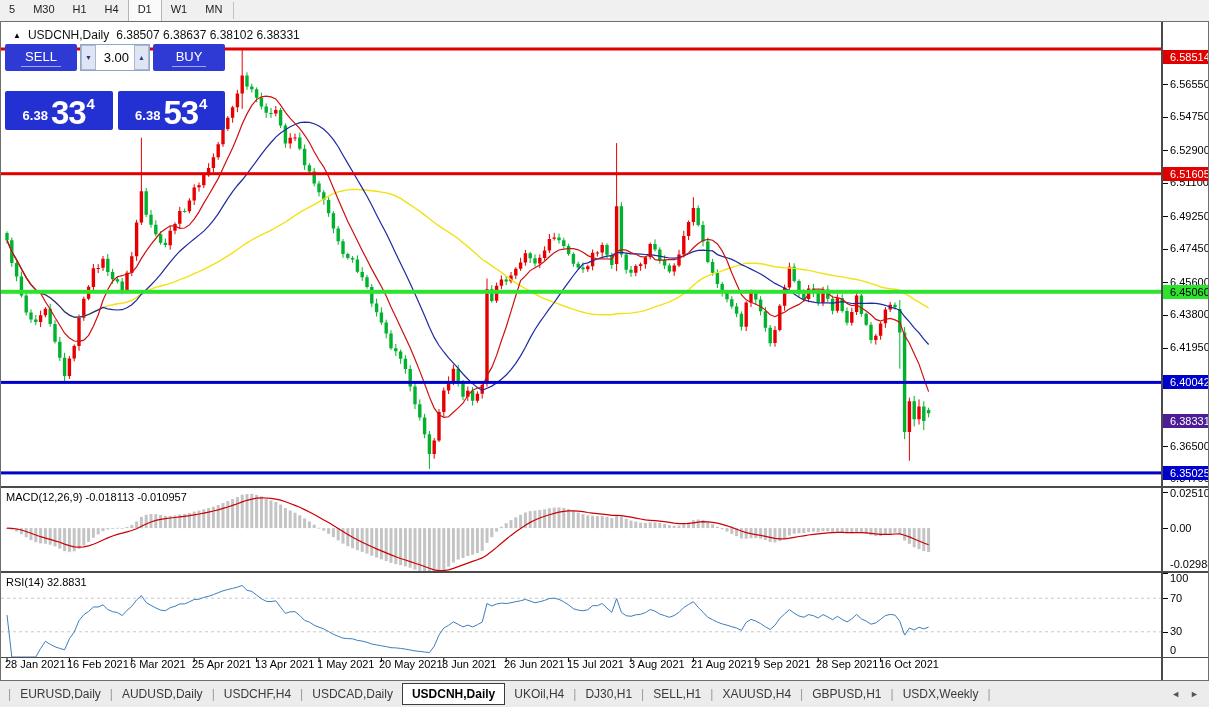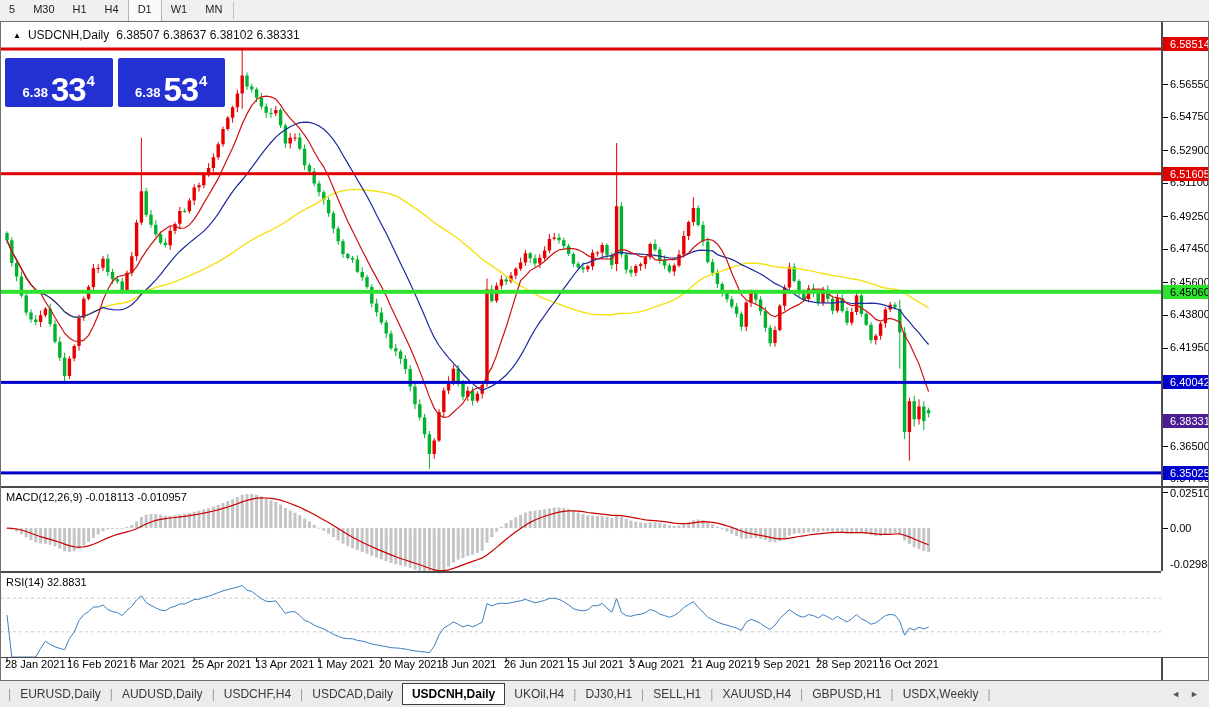--- a/index.html
+++ b/index.html
@@ -31,21 +31,21 @@
   .trade-panel { position:absolute; left:4px; top:22px; width:220px; z-index:6; }
   .tp-row1 { display:flex; height:27px; }
   .btn-sell, .btn-buy { width:72px; background:#2f3ad4; color:#fff; font-size:13px;
                         display:flex; align-items:center; justify-content:center; border-radius:2px; }
   .btn-sell span, .btn-buy span { border-bottom:1px solid rgba(255,255,255,.55); padding:1px 4px 2px; }
   .spinner { flex:1; display:flex; border:1px solid #8ea7cc; background:#fff; margin:0 3px; }
   .spin-btn { width:15px; background:#dfe5f2; border:1px solid #aab8d0; color:#23408f; font-size:7px;
               display:flex; align-items:center; justify-content:center; }
   .spin-val { flex:1; text-align:right; padding:0 5px; font-size:13px; color:#000;
               display:flex; align-items:center; justify-content:flex-end; }
-  .tp-row2 { display:flex; gap:5px; margin-top:14px; height:49px; }
+  .tp-row2 { display:flex; gap:5px; margin-top:20px; height:39px; }
   .price-box { flex:1; background:#2330d2; color:#fff; border-radius:2px;
                display:flex; align-items:flex-end; justify-content:center; padding:0 3px 2px; }
   .pb-small { font-size:13px; font-weight:bold; margin:0 3px 5px 0; }
   .pb-big { font-size:33px; font-weight:bold; line-height:31px; letter-spacing:-1px; }
   .pb-sup { font-size:15px; font-weight:bold; margin:0 0 16px 1px; }
 
   .panel-label { position:absolute; left:5px; top:3px; font-size:11px; color:#000; z-index:4; white-space:nowrap; }
 
   
   .axis-tick { position:absolute; width:5px; height:1px; background:#000; left:0; }
@@ -79,20 +79,33 @@
 <div class="chart-window">
 
   <div class="cell" style="grid-column:1;grid-row:1;">
     <div class="chart-header">
       <span class="hdr-arrow">▲</span>
       <span>USDCNH,Daily</span>
       <span>6.38507 6.38637 6.38102 6.38331</span>
     </div>
 
     <div class="trade-panel">
+      <div class="tp-row1">
+        <div class="btn-sell">
+            <span>SELL</span>
+          </div>
+        <div class="spinner">
+          <div class="spin-btn">▼</div>
+          <div class="spin-val">3.00</div>
+          <div class="spin-btn">▲</div>
+        </div>
+        <div class="btn-buy">
+            <span>BUY</span>
+          </div>
+      </div>
       <div class="tp-row2">
         <div class="price-box">
           <span class="pb-small">6.38</span>
           <span class="pb-big">33</span>
           <span class="pb-sup">4</span>
         </div>
         <div class="price-box">
           <span class="pb-small">6.38</span>
           <span class="pb-big">53</span>
           <span class="pb-sup">4</span>
@@ -132,21 +145,21 @@
       <div class="axis-tick" style="top:260px"></div>
       <div class="axis-label" style="top:254px">6.45600</div>
       <div class="axis-tick" style="top:293px"></div>
       <div class="axis-label" style="top:286px">6.43800</div>
       <div class="axis-tick" style="top:326px"></div>
       <div class="axis-label" style="top:319px">6.41950</div>
       <div class="axis-tick" style="top:424px"></div>
       <div class="axis-label" style="top:418px">6.36500</div>
       <div class="axis-tick" style="top:457px"></div>
       <div class="axis-label" style="top:450px">6.34700</div>
-      <div class="axis-badge" style="top:15px;background:#e00000;color:#ffffff">6.58514</div>
+      <div class="axis-badge" style="top:28px;background:#e00000;color:#ffffff">6.58514</div>
       <div class="axis-badge" style="top:145px;background:#e00000;color:#ffffff">6.51605</div>
       <div class="axis-badge" style="top:263px;background:#2ee32e;color:#000000">6.45060</div>
       <div class="axis-badge" style="top:353px;background:#0000cc;color:#ffffff">6.40042</div>
       <div class="axis-badge" style="top:392px;background:#4c1d95;color:#ffffff">6.38331</div>
       <div class="axis-badge" style="top:444px;background:#0000cc;color:#ffffff">6.35025</div>
     </div>
 
   <div class="cell row2" style="grid-column:1;grid-row:2;">
     <div class="panel-label">MACD(12,26,9) -0.018113 -0.010957</div>
     <svg id="macd-svg" width="1160" height="83" viewBox="0 0 1160 83" preserveAspectRatio="none">
@@ -355,20 +368,29 @@
     </div>
 
   <div class="cell row3" style="grid-column:1;grid-row:3;">
     <div class="panel-label">RSI(14) 32.8831</div>
     <svg id="rsi-svg" width="1160" height="84" viewBox="0 0 1160 84" preserveAspectRatio="none">
         <line x1="0" y1="25.2" x2="1160" y2="25.2" stroke="#c8c8c8" stroke-width="1" stroke-dasharray="3,3"></line>
         <line x1="0" y1="58.8" x2="1160" y2="58.8" stroke="#c8c8c8" stroke-width="1" stroke-dasharray="3,3"></line>
         <polyline points="6.0,42.0 10.8,84.0 15.6,84.0 20.4,84.0 25.2,84.0 30.0,84.0 34.8,84.0 39.6,75.5 44.4,68.3 49.2,71.3 54.0,73.8 58.8,75.4 63.6,76.8 68.4,65.7 73.2,59.1 78.0,47.5 82.8,41.7 87.6,38.5 92.4,34.0 97.2,34.0 102.0,31.9 106.8,36.5 111.6,38.7 116.4,39.5 121.2,42.6 126.0,37.3 130.8,33.3 135.6,26.9 140.4,22.6 145.2,29.6 150.0,32.4 154.8,34.9 159.6,37.1 164.4,37.7 169.2,34.7 174.0,33.3 178.8,30.9 183.6,30.9 188.4,28.8 193.2,26.5 198.0,26.2 202.8,24.4 207.6,23.3 212.4,21.6 217.2,19.7 222.0,17.8 226.8,16.5 231.6,15.4 236.4,14.1 241.2,12.5 246.0,17.3 250.8,18.4 255.6,22.1 260.4,25.7 265.2,28.3 270.0,28.6 274.8,27.8 279.6,34.2 284.4,40.4 289.2,38.8 294.0,38.7 298.8,42.5 303.6,47.4 308.4,49.1 313.2,52.2 318.0,54.2 322.8,55.9 327.6,58.6 332.4,61.3 337.2,63.3 342.0,65.1 346.8,65.6 351.6,65.8 356.4,67.4 361.2,68.1 366.0,69.3 370.8,71.0 375.6,71.9 380.4,72.8 385.2,73.6 390.0,74.7 394.8,74.9 399.6,75.4 404.4,76.1 409.2,77.0 414.0,77.9 418.8,78.4 423.6,79.0 428.4,79.6 433.2,73.2 438.0,62.0 442.8,55.0 447.6,52.3 452.4,48.9 457.2,51.3 462.0,53.9 466.8,52.1 471.6,53.9 476.4,51.7 481.2,49.1 486.0,30.5 490.8,33.0 495.6,31.0 500.4,30.1 505.2,30.6 510.0,29.7 514.8,28.7 519.6,27.8 524.4,26.4 529.2,28.0 534.0,29.8 538.8,28.7 543.6,27.4 548.4,25.5 553.2,25.2 558.0,26.4 562.8,28.8 567.6,31.9 572.4,35.7 577.2,37.1 582.0,37.8 586.8,36.8 591.6,32.7 596.4,32.7 601.2,30.5 606.0,35.1 610.8,39.3 615.6,25.5 620.4,39.4 625.2,42.7 630.0,43.3 634.8,41.8 639.6,41.3 644.4,39.6 649.2,36.5 654.0,38.1 658.8,41.1 663.6,42.6 668.4,44.3 673.2,42.5 678.0,39.3 682.8,34.5 687.6,31.5 692.4,28.7 697.2,34.4 702.0,39.2 706.8,44.3 711.6,46.7 716.4,49.1 721.2,50.9 726.0,52.2 730.8,53.7 735.6,55.0 740.4,57.4 745.2,49.3 750.0,46.4 754.8,48.0 759.6,50.6 764.4,53.8 769.2,56.5 774.0,52.2 778.8,45.4 783.6,41.0 788.4,36.7 793.2,40.1 798.0,43.0 802.8,44.2 807.6,41.6 812.4,42.7 817.2,45.0 822.0,41.6 826.8,43.9 831.6,46.7 836.4,43.3 841.2,46.4 846.0,48.9 850.8,45.8 855.6,41.5 860.4,45.8 865.2,48.1 870.0,51.2 874.8,49.9 879.6,46.3 884.4,42.6 889.2,41.4 894.0,42.1 898.8,48.3 903.6,62.1 908.4,55.0 913.2,57.0 918.0,54.2 922.8,55.9 927.6,54.1" fill="none" stroke="#3c7ebf" stroke-width="1"></polyline>
       </svg>
   </div>
+  <div class="cell axis-cell row3" id="axis-rsi" style="grid-column:2;grid-row:3;">
+      <div class="axis-tick" style="top:0px"></div>
+      <div class="axis-label" style="top:-1px">100</div>
+      <div class="axis-tick" style="top:25px"></div>
+      <div class="axis-label" style="top:19px">70</div>
+      <div class="axis-tick" style="top:59px"></div>
+      <div class="axis-label" style="top:52px">30</div>
+      <div class="axis-label" style="top:71px">0</div>
+    </div>
 
   <div class="cell row4" id="date-axis" style="grid-column:1;grid-row:4;">
     <svg id="date-svg" width="1160" height="22" viewBox="0 0 1160 22">
         <line x1="6.0" y1="0" x2="6.0" y2="4" stroke="#000" stroke-width="1"></line>
         <line x1="68.4" y1="0" x2="68.4" y2="4" stroke="#000" stroke-width="1"></line>
         <line x1="130.8" y1="0" x2="130.8" y2="4" stroke="#000" stroke-width="1"></line>
         <line x1="193.2" y1="0" x2="193.2" y2="4" stroke="#000" stroke-width="1"></line>
         <line x1="255.6" y1="0" x2="255.6" y2="4" stroke="#000" stroke-width="1"></line>
         <line x1="318.0" y1="0" x2="318.0" y2="4" stroke="#000" stroke-width="1"></line>
         <line x1="380.4" y1="0" x2="380.4" y2="4" stroke="#000" stroke-width="1"></line>

